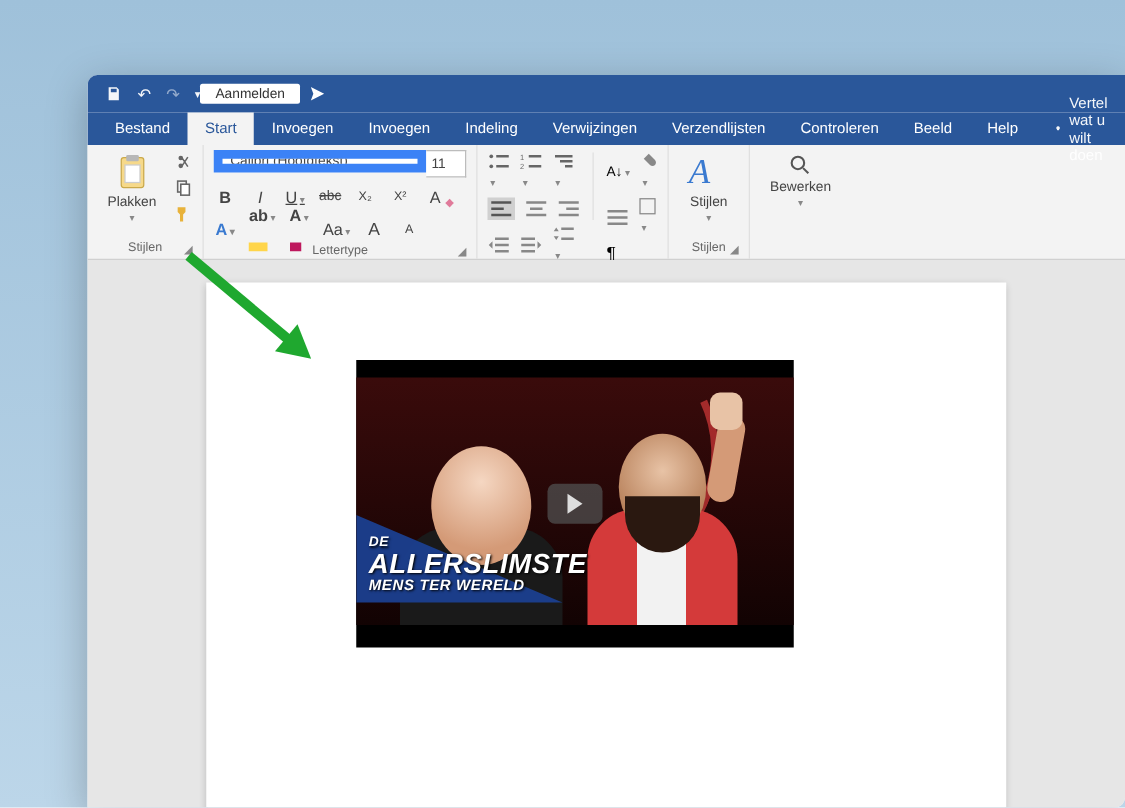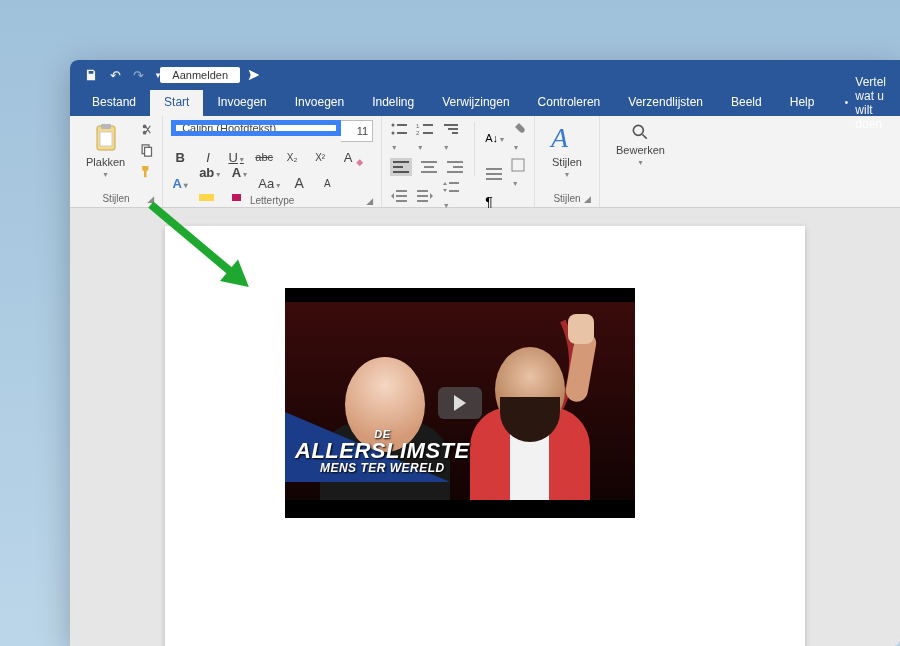--- a/index.html
+++ b/index.html
@@ -44,26 +44,26 @@
   .group-body { flex: 1; display: flex; align-items: flex-start; gap: 6px; }
   .group-label { font-size: 10px; color: #666; text-align: center; padding: 1px 0; position: relative; }
   .launcher { position: absolute; right: 0; bottom: 1px; font-size: 9px; color: #888; }
   .bigbtn { display: flex; flex-direction: column; align-items: center; gap: 2px; padding: 2px 8px; font-size: 11px; color: #444; }
   .bigbtn svg, .bigbtn .glyph { width: 32px; height: 32px; }
   .smallcol { display: flex; flex-direction: column; gap: 6px; padding-top: 2px; }
   .smallcol span { font-size: 13px; color: #555; }
   
   .fontbox { display: flex; }
   .fontname {
-    width: 170px; height: 16px; border: 5px solid #3b82f6; background: #fff;
+    width: 170px; height: 16px; border: 7px solid #3b82f6; background: #fff;
     font-size: 11px; padding: 2px 6px; color: #444;
   }
   .fontsize {
     width: 32px; height: 22px; border: 1px solid #bcbcbc; border-left: none;
-    background: #fff; font-size: 11px; padding: 2px 4px; color: #444; text-align: right;
+    background: #fff; font-size: 11px; padding: 2px 4px; color: #444;
   }
   .row { display: flex; gap: 10px; align-items: center; height: 22px; }
   .row .btn { font-size: 13px; color: #444; min-width: 18px; text-align: center; }
   .btn.sup { font-size: 10px; }
   .underbar { border-bottom: 7px solid #be185d; padding-bottom: 16px; display:inline-block; line-height:10px;font-weight:bold;}
   .underbar.y { border-bottom-color: #ffd54a; }
   
   .parabox { display: flex; flex-direction: column; gap: 4px; padding-top: 2px;}
   .pararow { display: flex; gap: 8px; align-items: center; }
   .pararow .ic { width: 18px; height: 14px; }
@@ -92,21 +92,21 @@
     position: absolute; left: 50%; top: 50%; width: 44px; height: 32px;
     transform: translate(-50%,-50%); background: rgba(80,80,80,.75);
     border-radius: 6px; display: flex; align-items: center; justify-content: center;
   }
   .playbtn::after {
     content: ""; border-left: 12px solid #ddd; border-top: 8px solid transparent;
     border-bottom: 8px solid transparent;
   }
   .overlay-text {
     position: absolute; left: 10px; bottom: 26px; color: #fff; font-weight: 800;
-    font-style: italic; line-height: 1; text-shadow: 1px 1px 2px #000; text-align: center;
+    font-style: italic; line-height: 1; text-shadow: 1px 1px 2px #000;
   }
   .overlay-text .l1 { font-size: 11px; letter-spacing:.5px;}
   .overlay-text .l2 { font-size: 22px; letter-spacing:.5px;}
   .overlay-text .l3 { font-size: 12px; letter-spacing:.5px;}
   .tri { position:absolute; left:0; bottom:18px; width:0;height:0;
     border-bottom: 70px solid #1b3f8f; border-right: 165px solid transparent; opacity:.95;}
   
   .person { position:absolute; border-radius:50%; background:radial-gradient(circle at 40% 30%, #f2c9b0, #c78a6a 70%);}
   .p1 { width:80px; height:95px; left:60px; top:55px; background:radial-gradient(circle at 50% 30%, #f5d7c2, #d49a77 70%);}
   .p1b { position:absolute; width:130px; height:90px; left:35px; top:120px; background:#1a1a1a; border-radius:40px 40px 0 0;}
@@ -151,22 +151,22 @@
     </div>
   </div>
 
   <div class="tabs">
     <div class="tab">Bestand</div>
     <div class="tab active">Start</div>
     <div class="tab">Invoegen</div>
     <div class="tab">Invoegen</div>
     <div class="tab">Indeling</div>
     <div class="tab">Verwijzingen</div>
+    <div class="tab">Verzendlijsten</div>
     <div class="tab">Controleren</div>
-    <div class="tab">Verzendlijsten</div>
     <div class="tab">Beeld</div>
     <div class="tab">Help</div>
     <div class="tellme">
       <svg width="14" height="14" viewBox="0 0 24 24">
           <path fill="#fff" d="M9 21h6v-1H9zm3-19a7 7 0 00-4 12.7V17h8v-2.3A7 7 0 0012 2z"></path>
         </svg>
       <span>Vertel wat u wilt doen</span>
     </div>
   </div>
 

